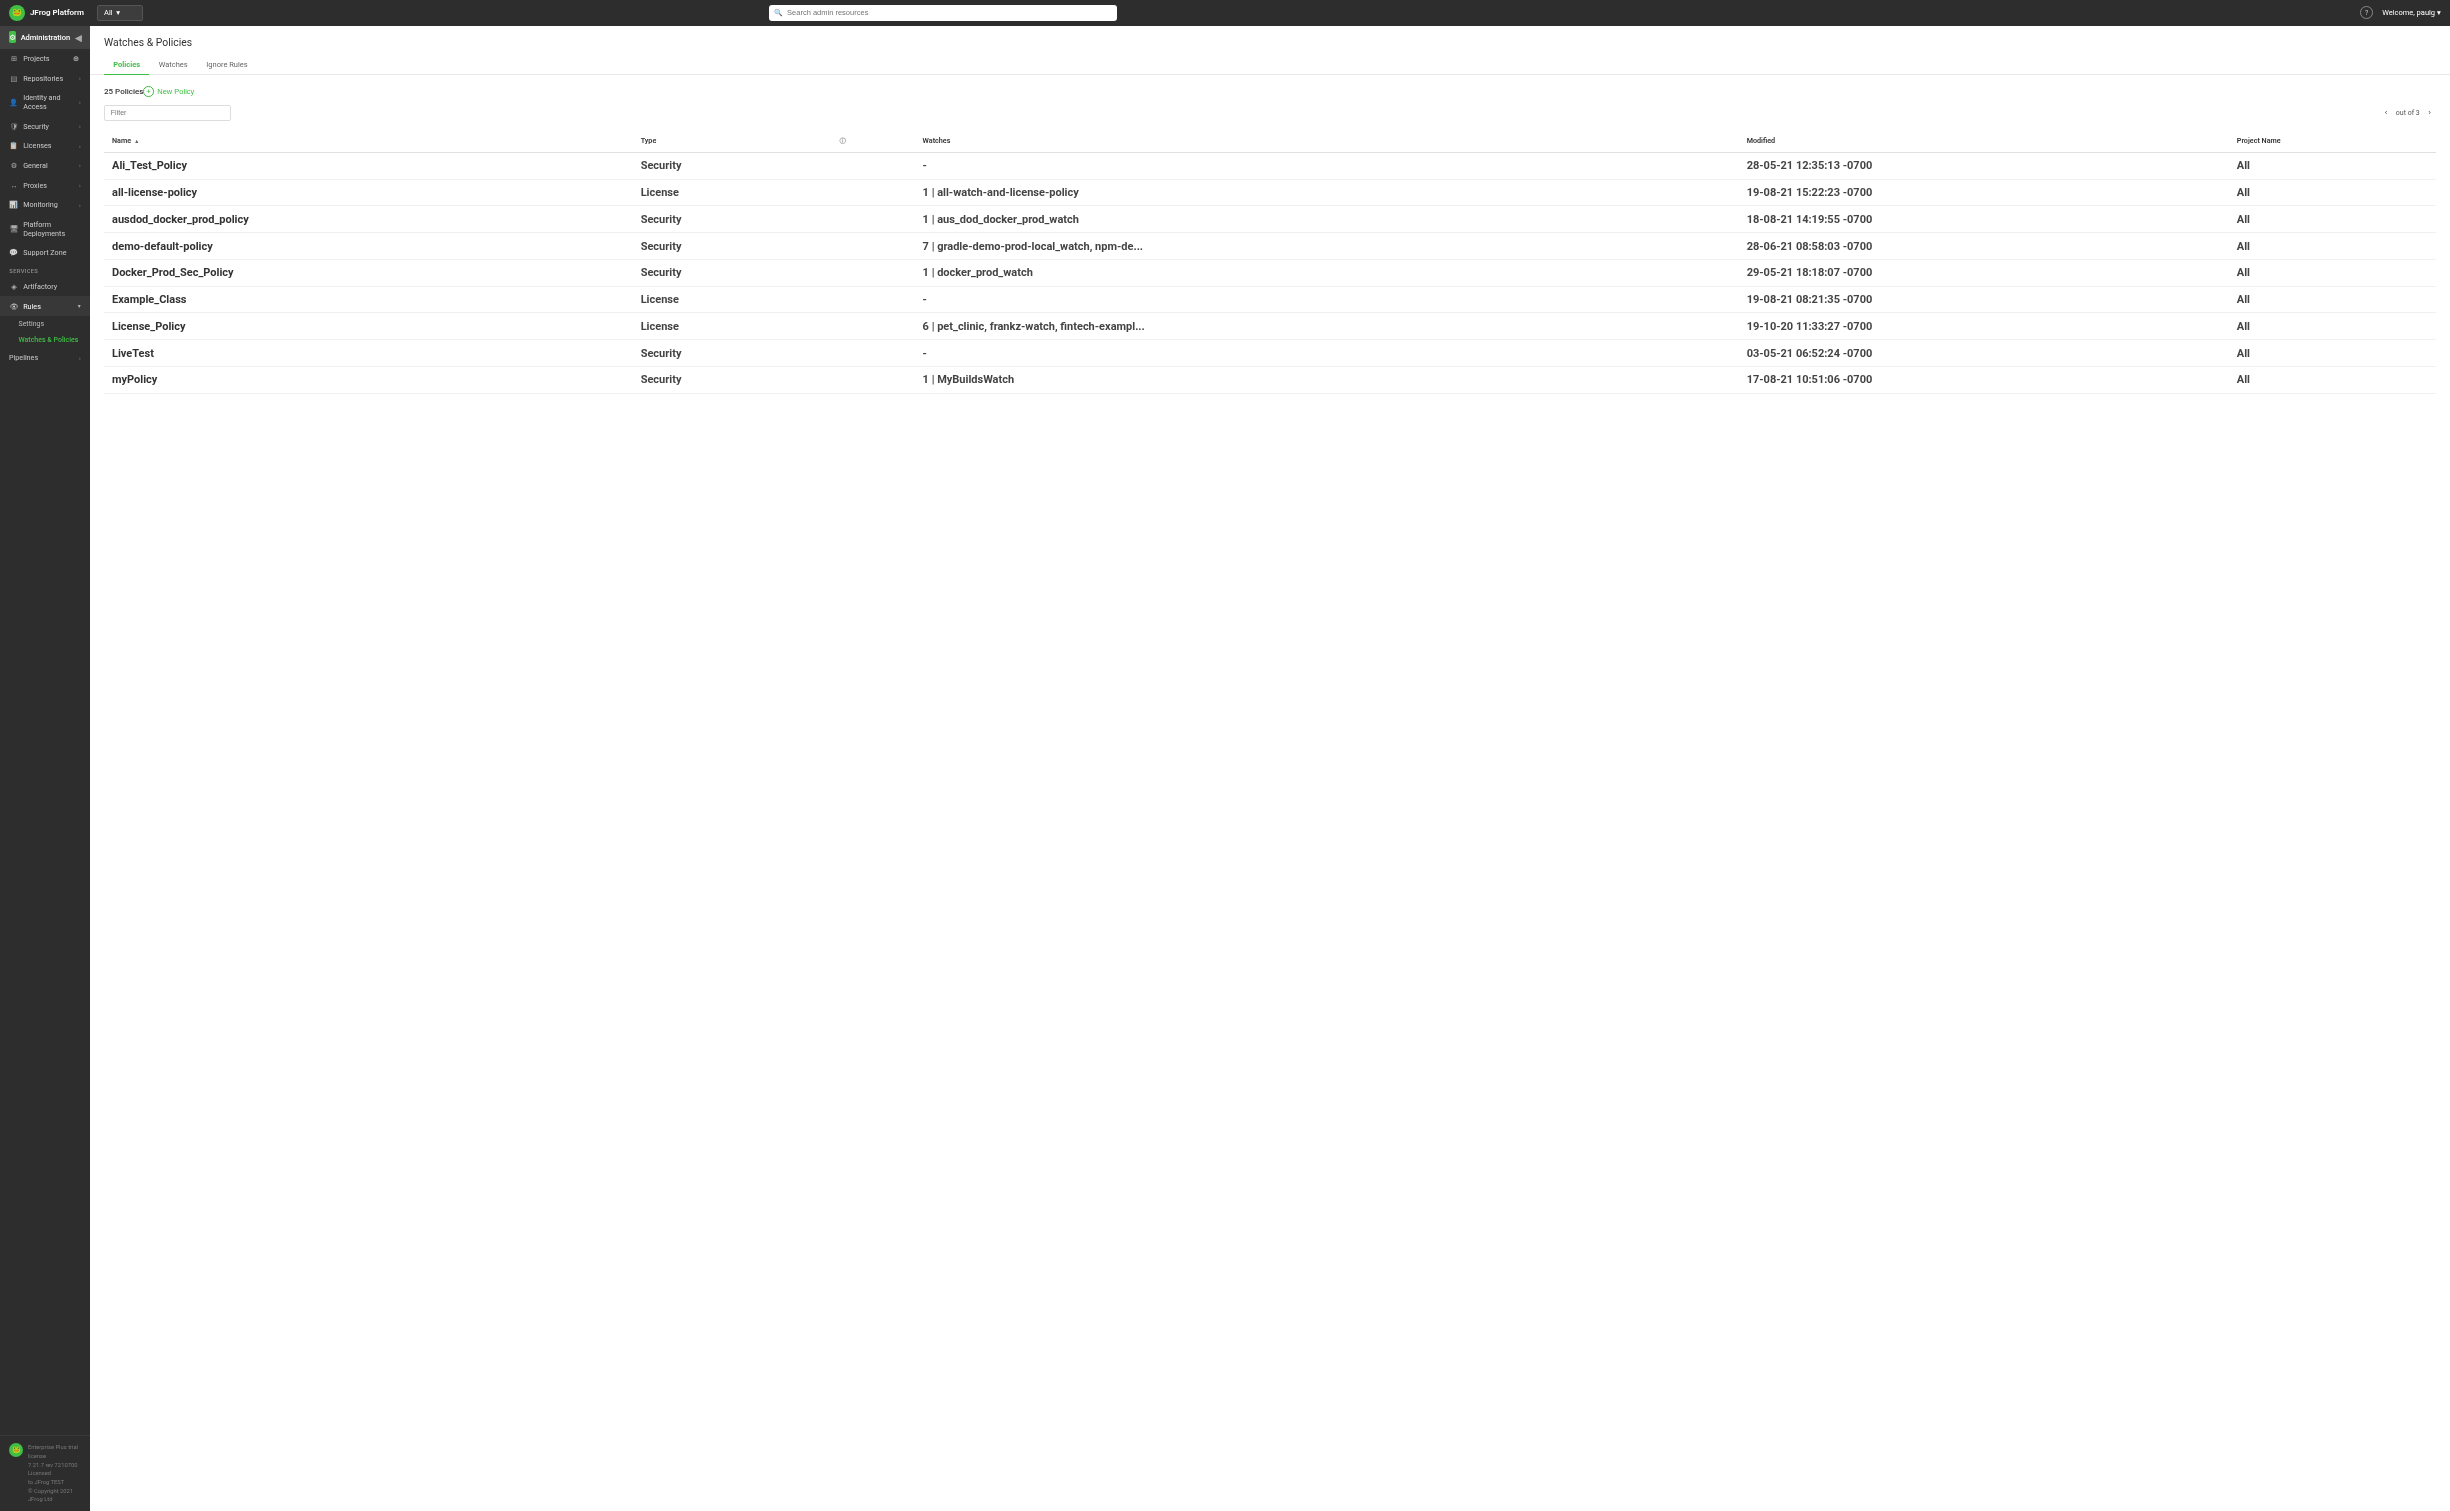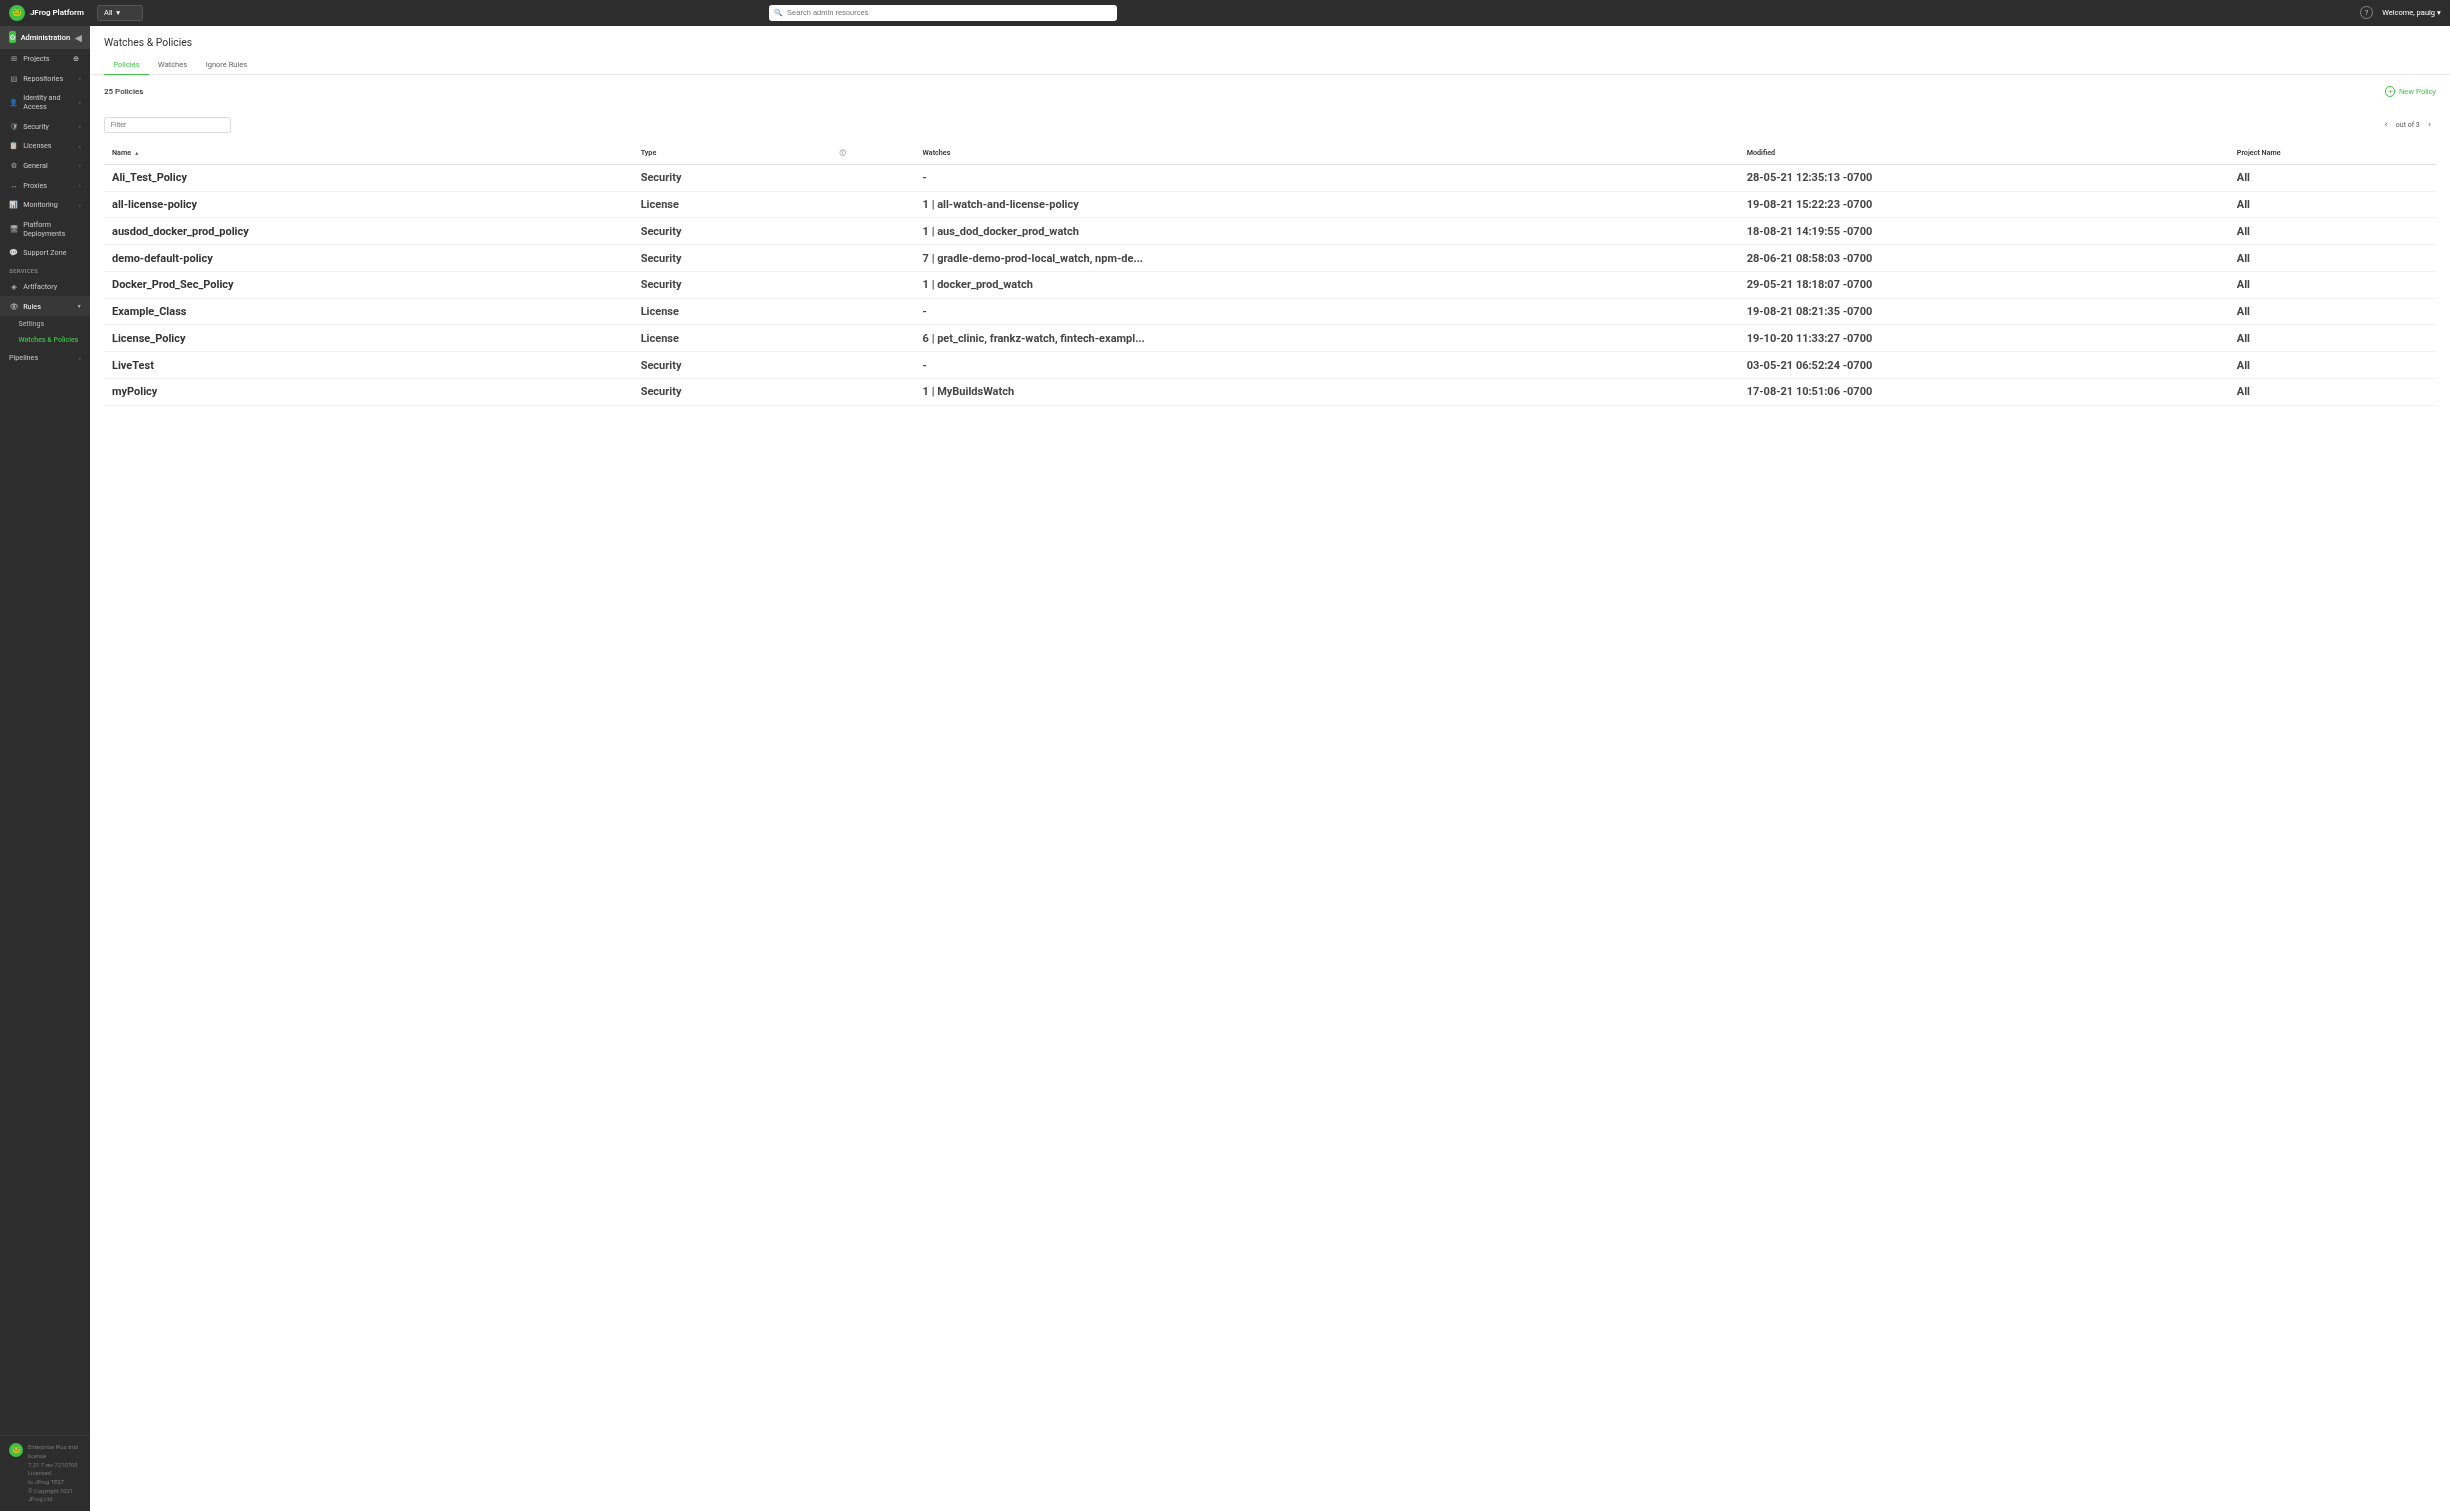--- a/index.html
+++ b/index.html
@@ -36,25 +36,25 @@
     .sidebar-bottom .frog-small { width: 14px; height: 14px; flex-shrink: 0; }
 
     
     .content { flex: 1; overflow-y: auto; background: #fff; }
     .page-header { padding: 10.4px 14px 0; }
     .page-title { font-size: 10.4px; font-weight: 400; color: #333; }
 
     
     .tabs { display: flex; gap: 0; padding: 0 14px; border-bottom: 1.2px solid #e8e8e8; margin-top: 7px; }
     .tab { padding: 4.6px 9.3px; cursor: pointer; color: #666; font-size: 7.5px; border-bottom: 1.2px solid transparent; margin-bottom: -1.2px; }
-    .tab.active { color: #40be46; border-bottom-color: #40be46; font-weight: 400; }
+    .tab.active { color: #40be46; border-bottom-color: #40be46; font-weight: 700; }
 
     
     .policies-section { padding: 11.6px 14px; }
-    .policies-toolbar { display: flex; align-items: center; justify-content: space-between; margin-bottom: 20px; }
+    .policies-toolbar { display: flex; align-items: center; margin-bottom: 8px; }
     .policies-count { font-size: 8px; color: #333; font-weight: 500; }
     .new-policy-btn { display: flex; align-items: center; gap: 3.5px; color: #40be46; border: none; background: none; font-size: 7.5px; cursor: pointer; font-weight: 500; }
     .new-policy-btn .plus-circle { width: 10.4px; height: 10.4px; border-radius: 50%; border: 1.2px solid #40be46; display: flex; align-items: center; justify-content: center; font-size: 8px; line-height: 1; color: #40be46; }
     .filter-row { display: flex; align-items: center; justify-content: space-between; margin-bottom: 9.3px; }
     .filter-input { border: 0.6px solid #ddd; border-radius: 2px; padding: 3.5px 5.8px; font-size: 7px; color: #333; outline: none; width: 127px; }
     .pagination { display: flex; align-items: center; gap: 3.5px; color: #555; font-size: 7px; }
     .pagination .prev-btn, .pagination .next-btn { width: 12.7px; height: 12.7px; display: flex; align-items: center; justify-content: center; cursor: pointer; color: #555; border: none; background: none; font-size: 8px; }
 
     
     .policies-table { width: 100%; border-collapse: collapse; }

